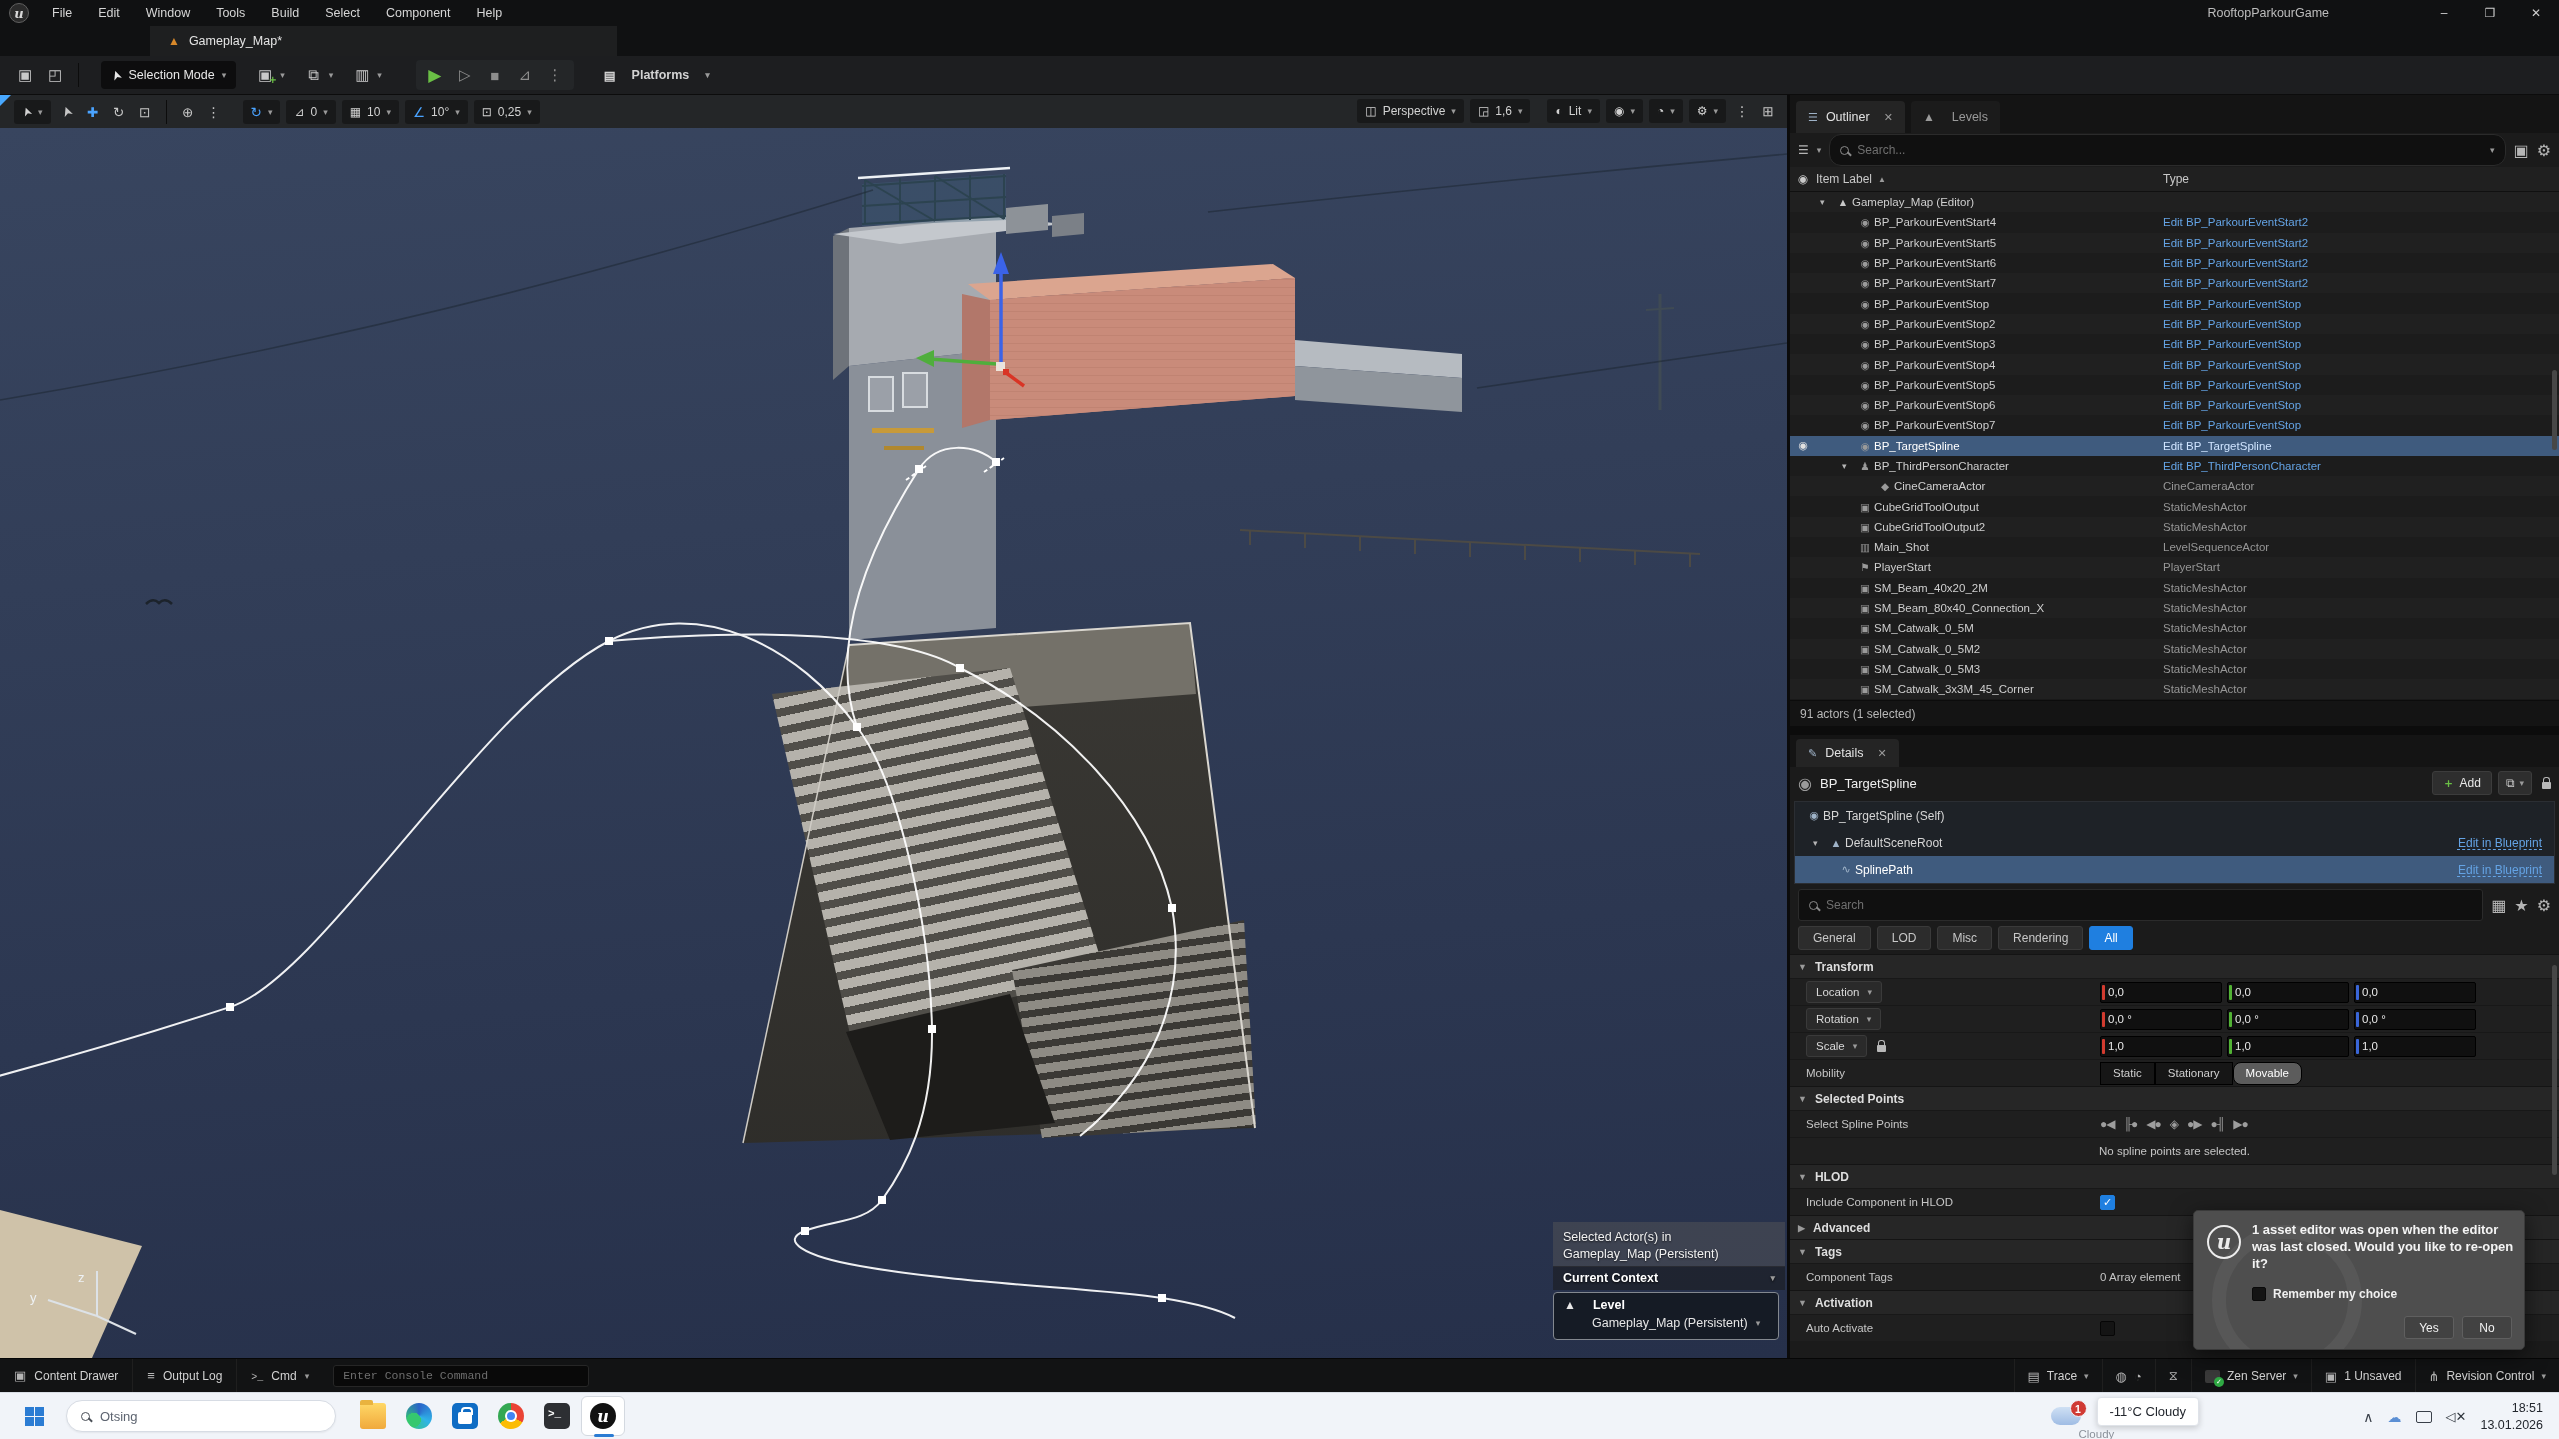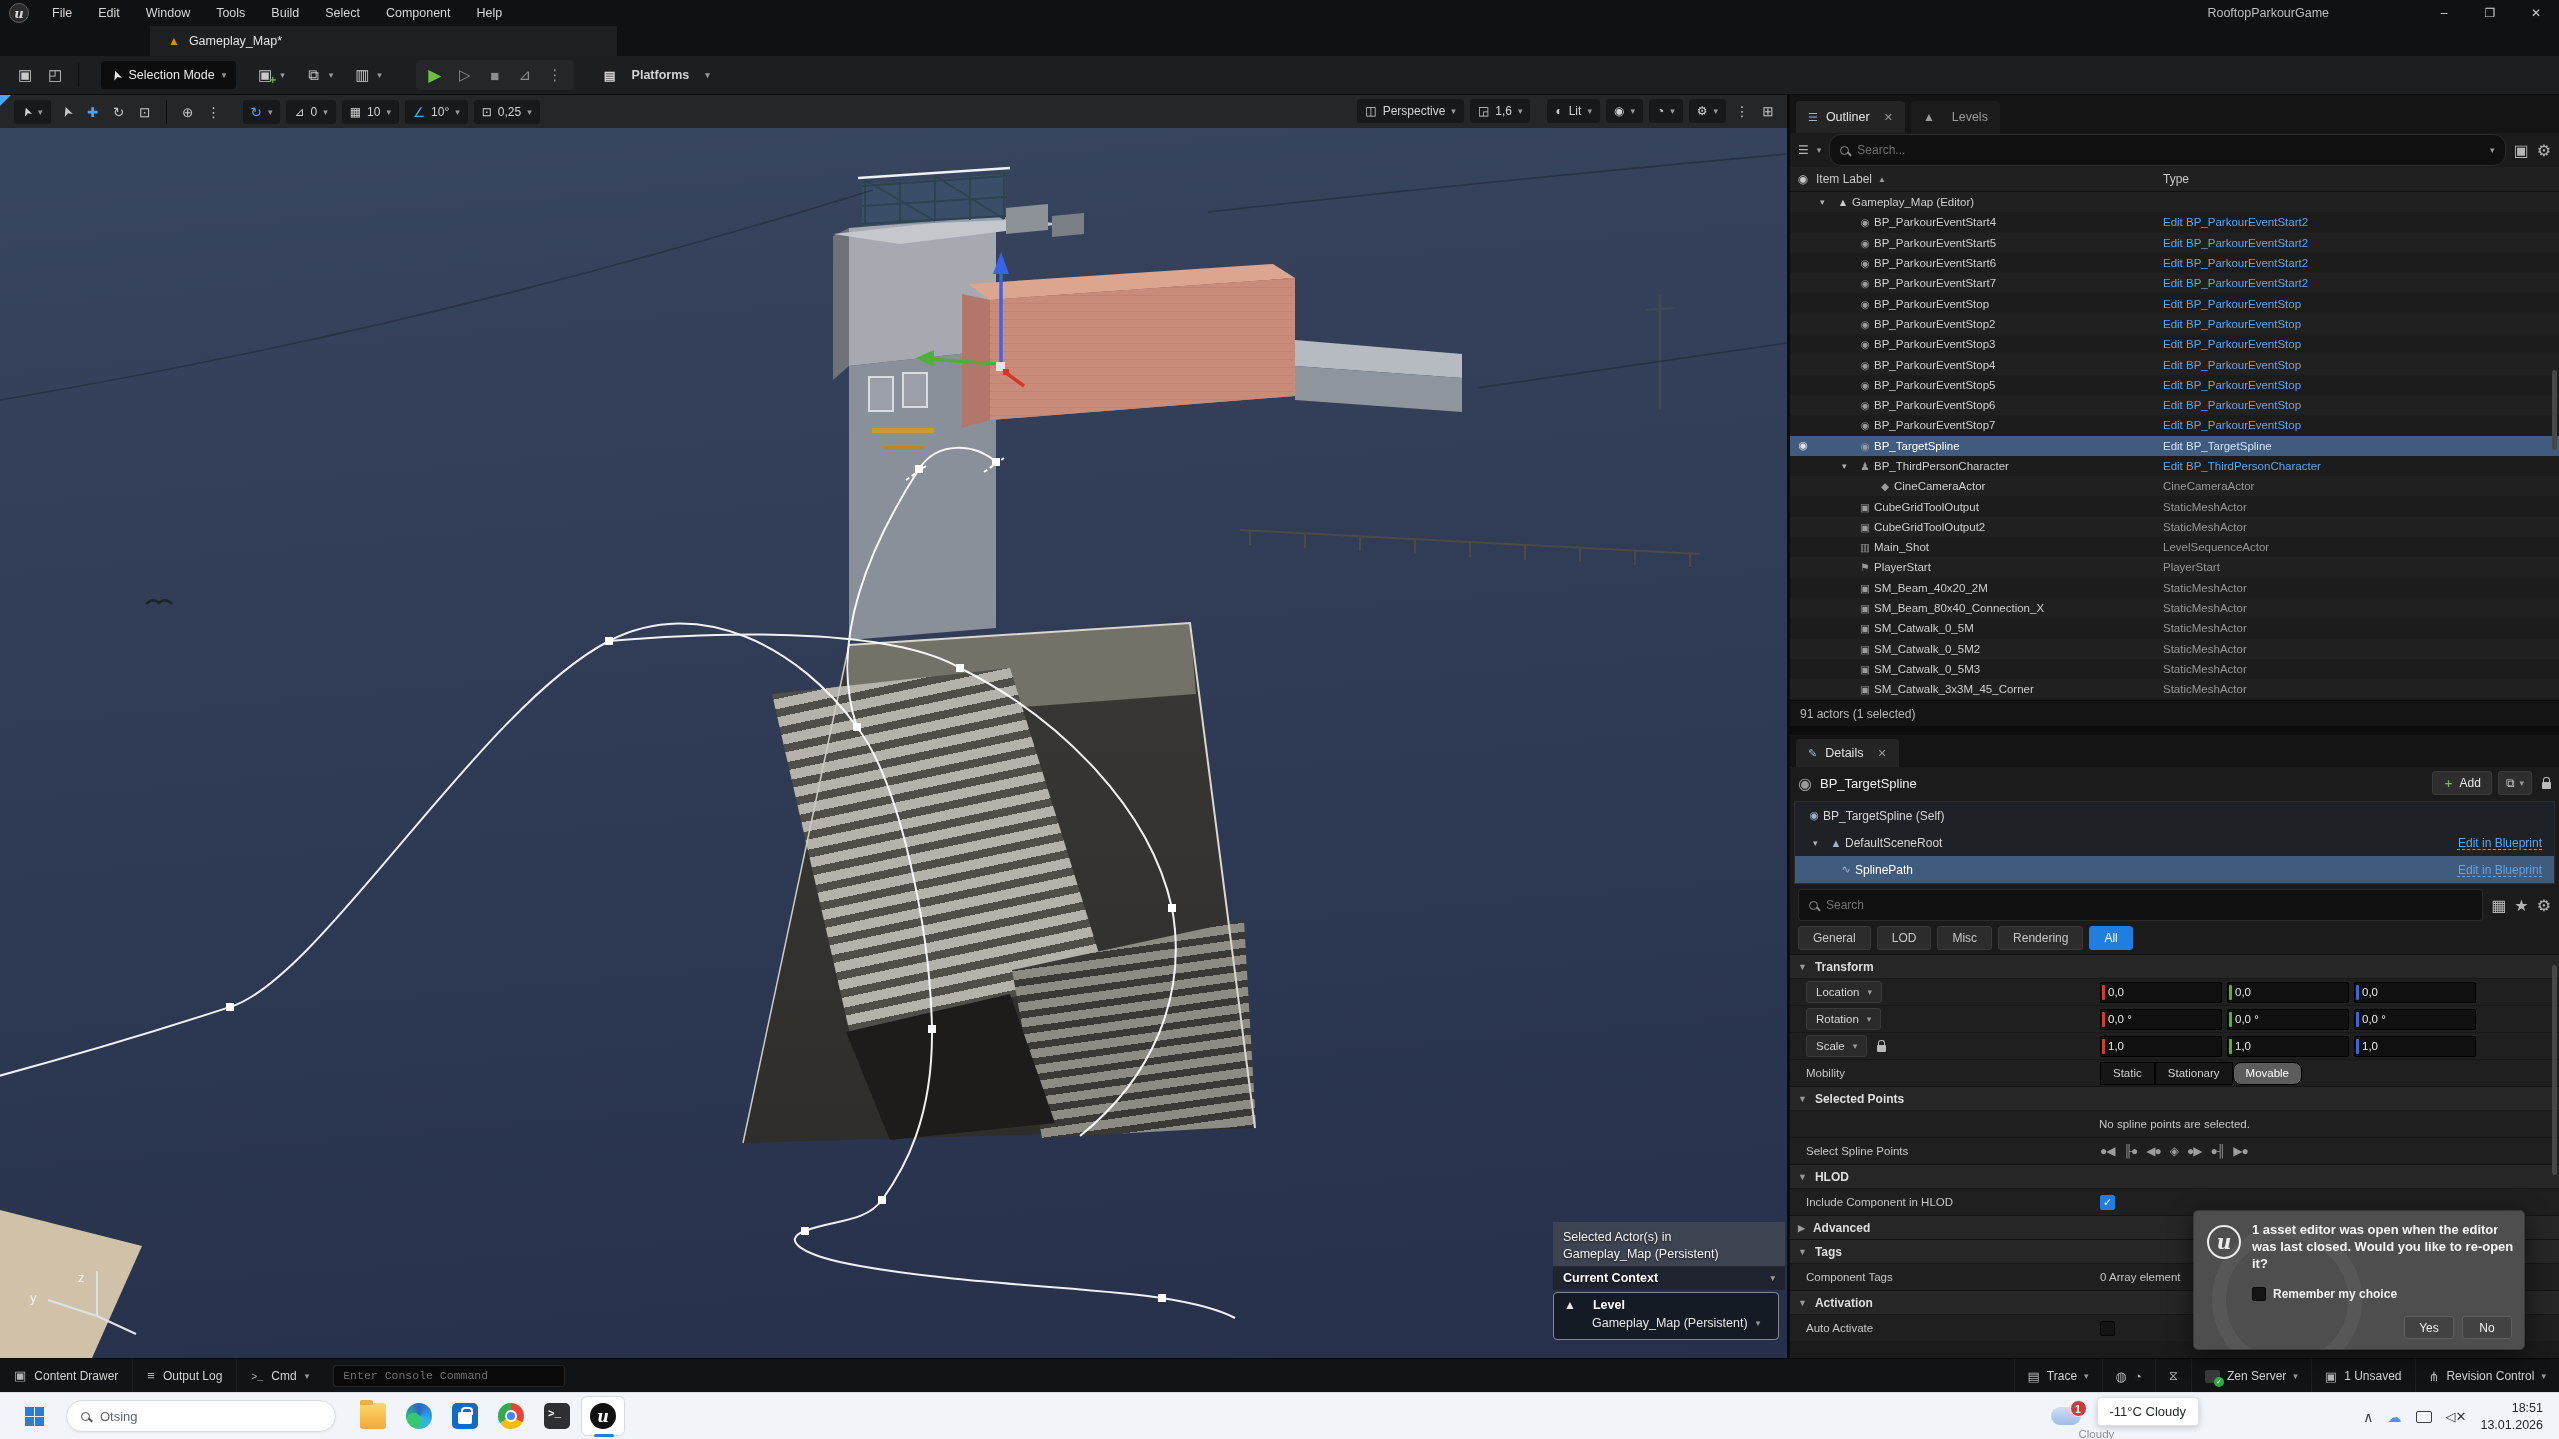--- a/index.html
+++ b/index.html
@@ -136,21 +136,21 @@
   .dlg-rem{position:absolute;left:58px;top:76px;display:flex;align-items:center;gap:7px;font-size:12px;color:#f0f0f0;font-weight:bold;}
   .dlg-cb{width:14px;height:14px;background:#141414;border:1px solid #0a0a0a;border-radius:2px;}
   .dlg-btns{position:absolute;right:12px;bottom:10px;display:flex;gap:8px;}
   .dlg-btn{min-width:50px;height:23px;background:#424242;border:1px solid #5f5f5f;border-radius:3px;
            display:flex;align-items:center;justify-content:center;font-size:12px;color:#f2f2f2;padding:0 12px;}
 
   
   .statusbar{left:0;top:1358px;width:2559px;height:34px;background:#121314;display:flex;align-items:center;border-top:1px solid #060606;}
   .sb-btn{height:34px;display:flex;align-items:center;gap:8px;padding:0 14px;font-size:12px;color:#d2d2d2;border-right:1px solid #1f1f1f;}
   .sb-ico{font-size:13px;color:#b5b5b5;}
-  .console{width:232px;height:22px;background:#090909;border:1px solid #262626;border-radius:3px;margin-left:10px;
+  .console{width:256px;height:22px;background:#090909;border:1px solid #262626;border-radius:3px;margin-left:10px;
            display:flex;align-items:center;padding:0 9px;font-family:"Liberation Mono",monospace;font-size:11.5px;color:#6e6e6e;}
   .sb-right{position:absolute;right:0;top:0;height:34px;display:flex;align-items:center;}
   .sb-item{height:34px;display:flex;align-items:center;gap:7px;padding:0 13px;font-size:12px;color:#d2d2d2;border-left:1px solid #1f1f1f;}
   .zenico{width:15px;height:13px;background:#3a3a3a;border-radius:2px;position:relative;}
   .zenico::after{content:"✓";position:absolute;right:-4px;bottom:-4px;width:10px;height:10px;background:#2faa44;border-radius:50%;color:#fff;font-size:7px;display:flex;align-items:center;justify-content:center;}
 
   
   .taskbar{left:0;top:1392px;width:2559px;height:47px;background:#f1f4f9;border-top:1px solid #d9dee5;display:flex;align-items:center;}
   .start{width:40px;height:40px;margin-left:14px;display:flex;align-items:center;justify-content:center;}
   .winlogo{width:19px;height:19px;display:grid;grid-template-columns:9px 9px;grid-template-rows:9px 9px;gap:1px;}
@@ -870,35 +870,35 @@
               <span class="mob">Stationary</span>
               <span class="mob active">Movable</span>
             </div>
           </div>
       </div>
 
       <div class="sect">
         <span class="sarr">▼</span>
           <span>Selected Points</span>
       </div>
-      <div class="prow" style="justify-content:center;padding-left:0">
-        <span>No spline points are selected.</span>
-      </div>
       <div class="prow">
         <span>Select Spline Points</span>
         <div class="vals spbtns">
             <span>●◀</span>
             <span>╟●</span>
             <span>◀●</span>
             <span>◈</span>
             <span>●▶</span>
             <span>●╢</span>
             <span>▶●</span>
           </div>
       </div>
+      <div class="prow" style="justify-content:center;padding-left:0">
+        <span>No spline points are selected.</span>
+      </div>
 
       <div class="sect">
         <span class="sarr">▼</span>
           <span>HLOD</span>
       </div>
       <div class="prow">
         <span>Include Component in HLOD</span>
         <div class="vals">
             <div class="cb on">✓</div>
           </div>

